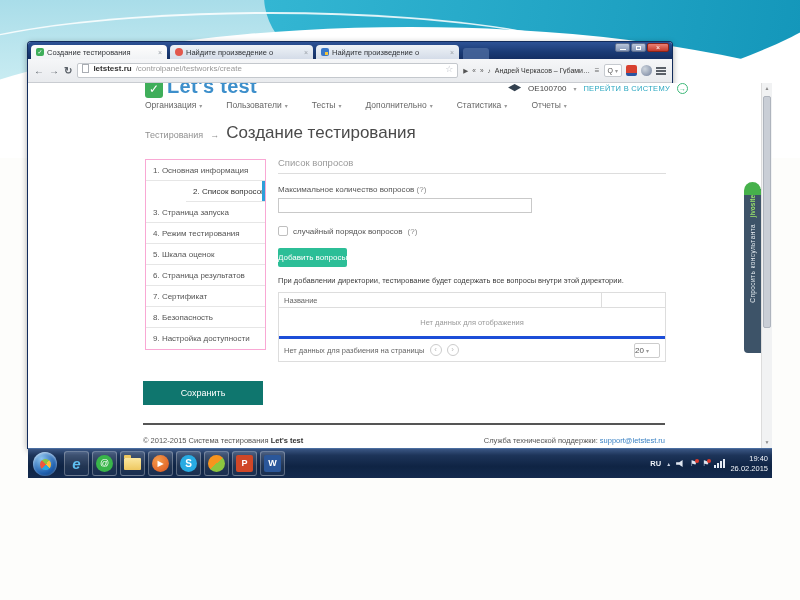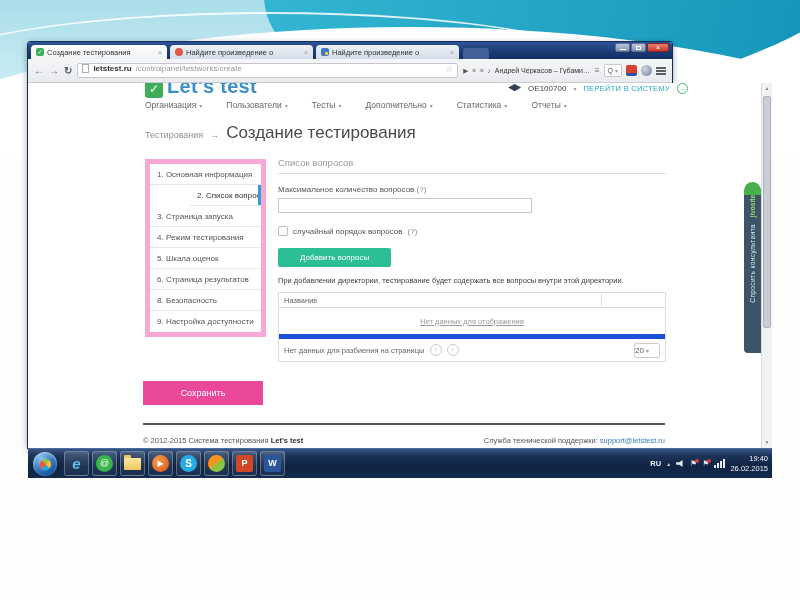--- a/index.html
+++ b/index.html
@@ -82,50 +82,50 @@
   .caret { font-size:6px; color:#999; }
   .gosys { font-size:7.5px; color:#2aa7c0; letter-spacing:.3px; }
   .gocircle { width:11px; height:11px; border:1px solid #3cb878; border-radius:50%; color:#3cb878;
               font-size:7px; line-height:10px; text-align:center; }
   .mainnav { position:absolute; left:117px; top:17px; display:flex; gap:24px; }
   .nav-item { display:flex; align-items:center; gap:3px; font-size:8.5px; color:#666; }
   .crumbrow { position:absolute; left:117px; top:40px; display:flex; align-items:baseline; gap:7px; }
   .crumb { font-size:9px; color:#919191; }
   .h1 { font-size:17px; color:#4a4a4a; font-weight:400; }
 
-  .sidebar { position:absolute; left:117px; top:76px; width:121px; border:5px solid #f9a8d4; background:#fff; }
+  .sidebar { position:absolute; left:117px; top:76px; width:121px; border:1px solid #f9a8d4; background:#fff; }
   .side-item { position:relative; height:21px; line-height:21px; padding-left:7px;
                font-size:8px; color:#555; border-bottom:1px solid #e6e6e6; white-space:nowrap; overflow:hidden; }
   .side-item:last-child { border-bottom:none; }
   .side-item.active { color:#333;margin-left:40px; }
   .side-item.active::after { content:""; position:absolute; right:0; top:0; bottom:0; width:3px; background:#2f9fd8; }
 
   .content { position:absolute; left:250px; top:74px; width:388px; }
   .sec-title { font-size:9.5px; color:#9a9a9a; padding-bottom:5px; border-bottom:1px solid #ddd; }
   .fld-label { margin-top:11px; font-size:8px; color:#555; }
   .help { color:#8a8a8a; }
   .txt-input { display:block; margin-top:4px; width:254px; height:15px; border:1px solid #c9c9c9;
                font:inherit; font-size:8px; padding:0 3px; }
   .chk-row { margin-top:13px; display:flex; align-items:center; gap:5px; font-size:8px; color:#555; }
   .chk { width:10px; height:10px; border:1px solid #bfbfbf; border-radius:2px; background:#fff; }
   .add-btn { margin-top:12px; display:inline-block; background:#2cbe97; color:#fff; font-size:8px;
-             padding:5px 22px; border:none; border-radius:2px; font-family:inherit; }
+             padding:5px 0; border:none; border-radius:2px; font-family:inherit; }
   .note { margin-top:9px; font-size:7.5px; color:#3d3d3d; }
   .qtable { margin-top:7px; border:1px solid #ddd; }
   .q-head { height:15px; display:flex; align-items:stretch; border-bottom:1px solid #ddd; }
   .q-head .hc1 { flex:1; font-size:7.5px; color:#666; padding-left:5px; display:flex; align-items:center; }
   .q-head .hc2 { width:64px; border-left:1px solid #ddd; }
   .q-empty { height:31px; display:flex; align-items:center; justify-content:center;
-             font-size:7.5px; color:#999; border-bottom:5px solid #1d4ed8;text-decoration:underline; }
+             font-size:7.5px; color:#999; border-bottom:3px solid #1d4ed8; }
   .q-foot { height:22px; display:flex; align-items:center; gap:5px; padding:0 5px; font-size:7.5px; color:#666; }
   .pg-btn { width:12px; height:12px; border:1px solid #ccc; border-radius:50%; color:#bbb;
             font-size:8px; line-height:10px; text-align:center; background:#fff; }
   .size-select { margin-left:auto; width:26px; height:15px; border:1px solid #ccc; border-radius:2px;
                  display:flex; align-items:center; gap:2px; font-size:8px; color:#555; background:#fff; }
-  .save-btn { position:absolute; left:115px; top:298px; width:120px; height:24px; background:#ec4899;
+  .save-btn { position:absolute; left:115px; top:298px; width:120px; height:24px; background:#0f766e;
               color:#fff; font-size:9px; border:none; font-family:inherit; }
   .page-footer { position:absolute; left:115px; right:107px; top:340px; border-top:2px solid #555;
                  padding-top:11px; display:flex; justify-content:space-between; font-size:7.5px; color:#555; }
   .page-footer b { color:#333; }
   .support a, .mail { color:#3b82c4; text-decoration:none; }
 
   .jivo { position:absolute; left:716px; top:106px; width:17px; height:164px; background:#3d5368;
           border-radius:4px 0 0 4px; display:flex; flex-direction:column; align-items:center; }
   .jivo-cap { position:absolute; top:-7px; left:0; width:17px; height:13px; background:#46b14b;
               border-radius:9px 9px 0 0; }
@@ -304,20 +304,21 @@
       <span class="h1">Создание тестирования</span>
     </div>
 
     <div class="sidebar">
       <div class="side-item">1. Основная информация</div>
       <div class="side-item active">2. Список вопросов</div>
       <div class="side-item">3. Страница запуска</div>
       <div class="side-item">4. Режим тестирования</div>
       <div class="side-item">5. Шкала оценок</div>
       <div class="side-item">6. Страница результатов</div>
+      <div class="side-item">7. Сертификат</div>
       <div class="side-item">8. Безопасность</div>
       <div class="side-item">9. Настройка доступности</div>
     </div>
 
     <div class="content">
       <div class="sec-title">Список вопросов</div>
       <div class="fld-label">
         <span>Максимальное количество вопросов</span>
         <span class="help">(?)</span>
       </div>

